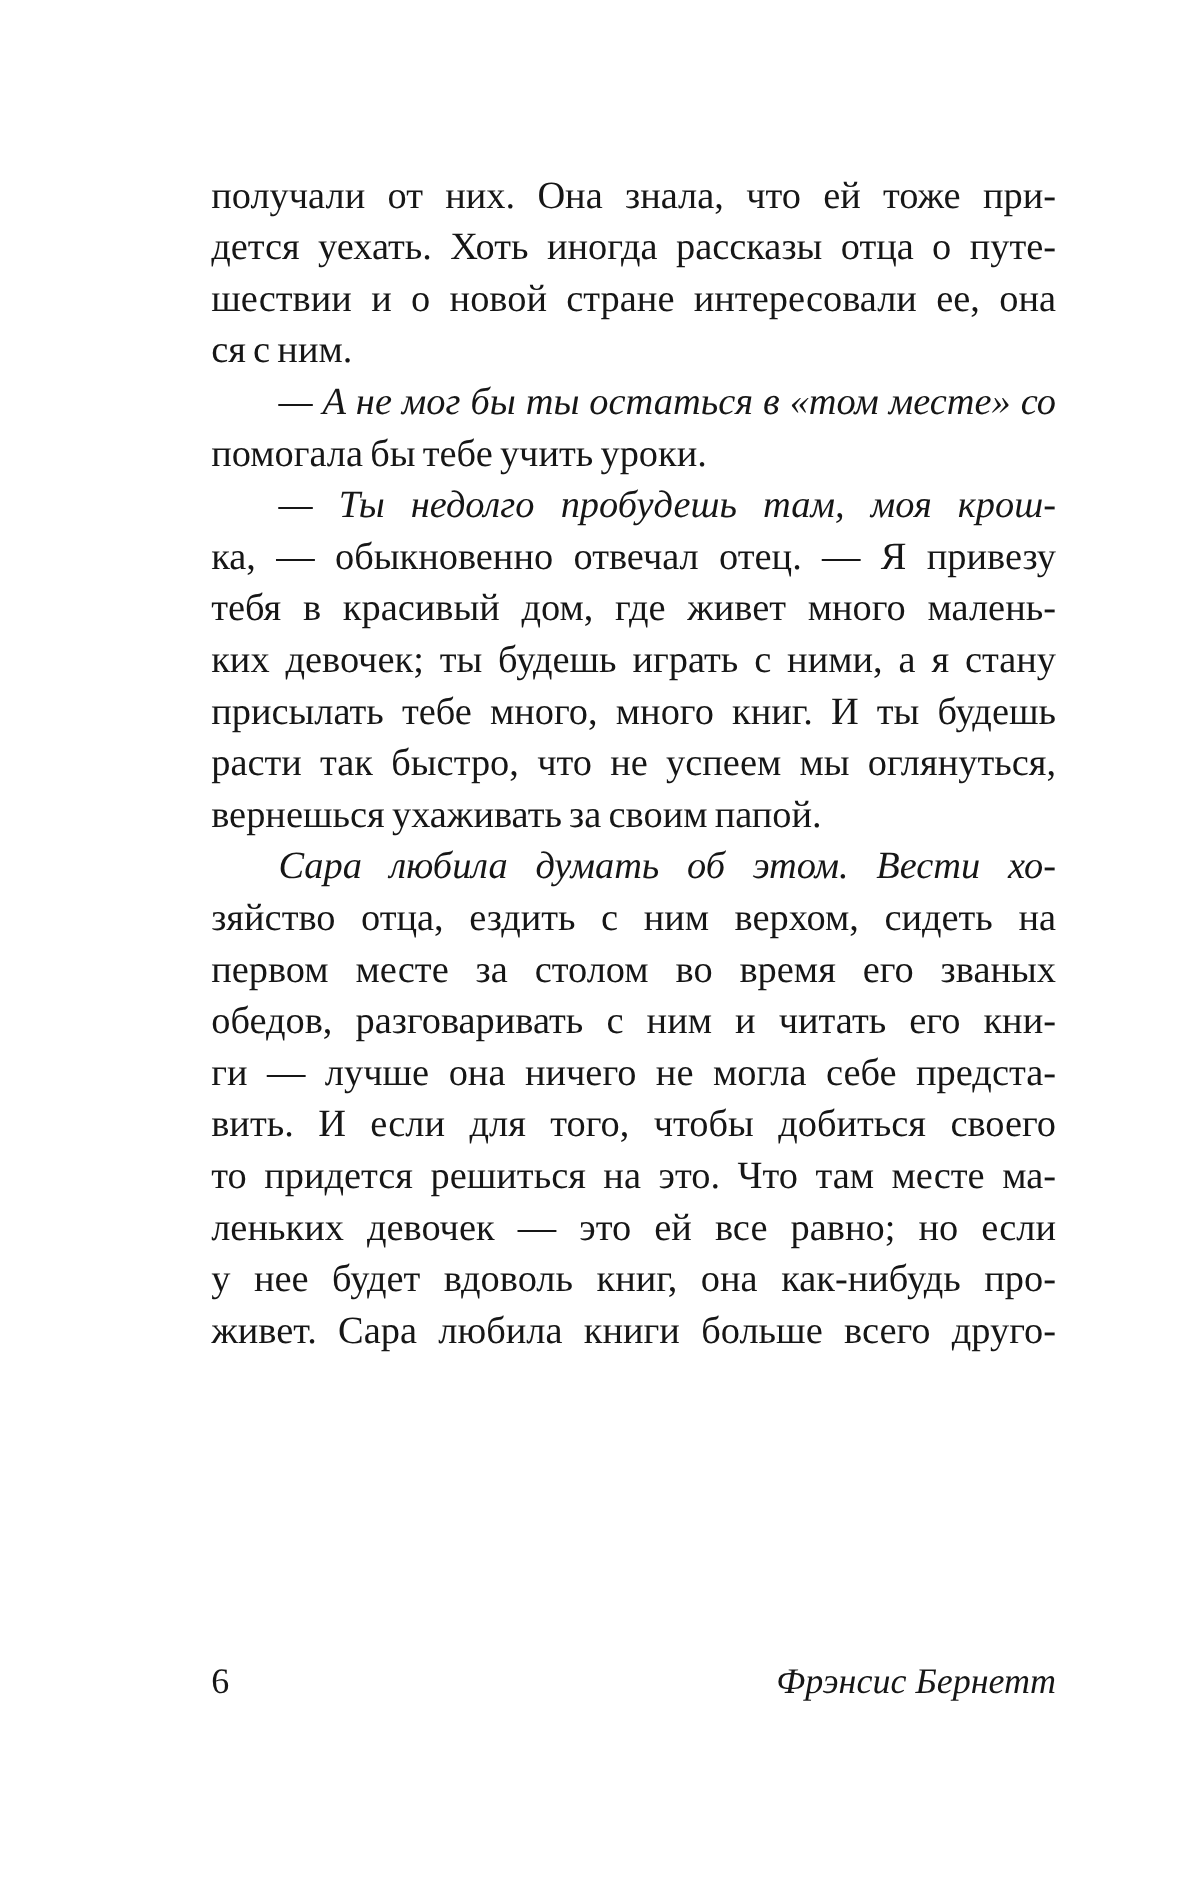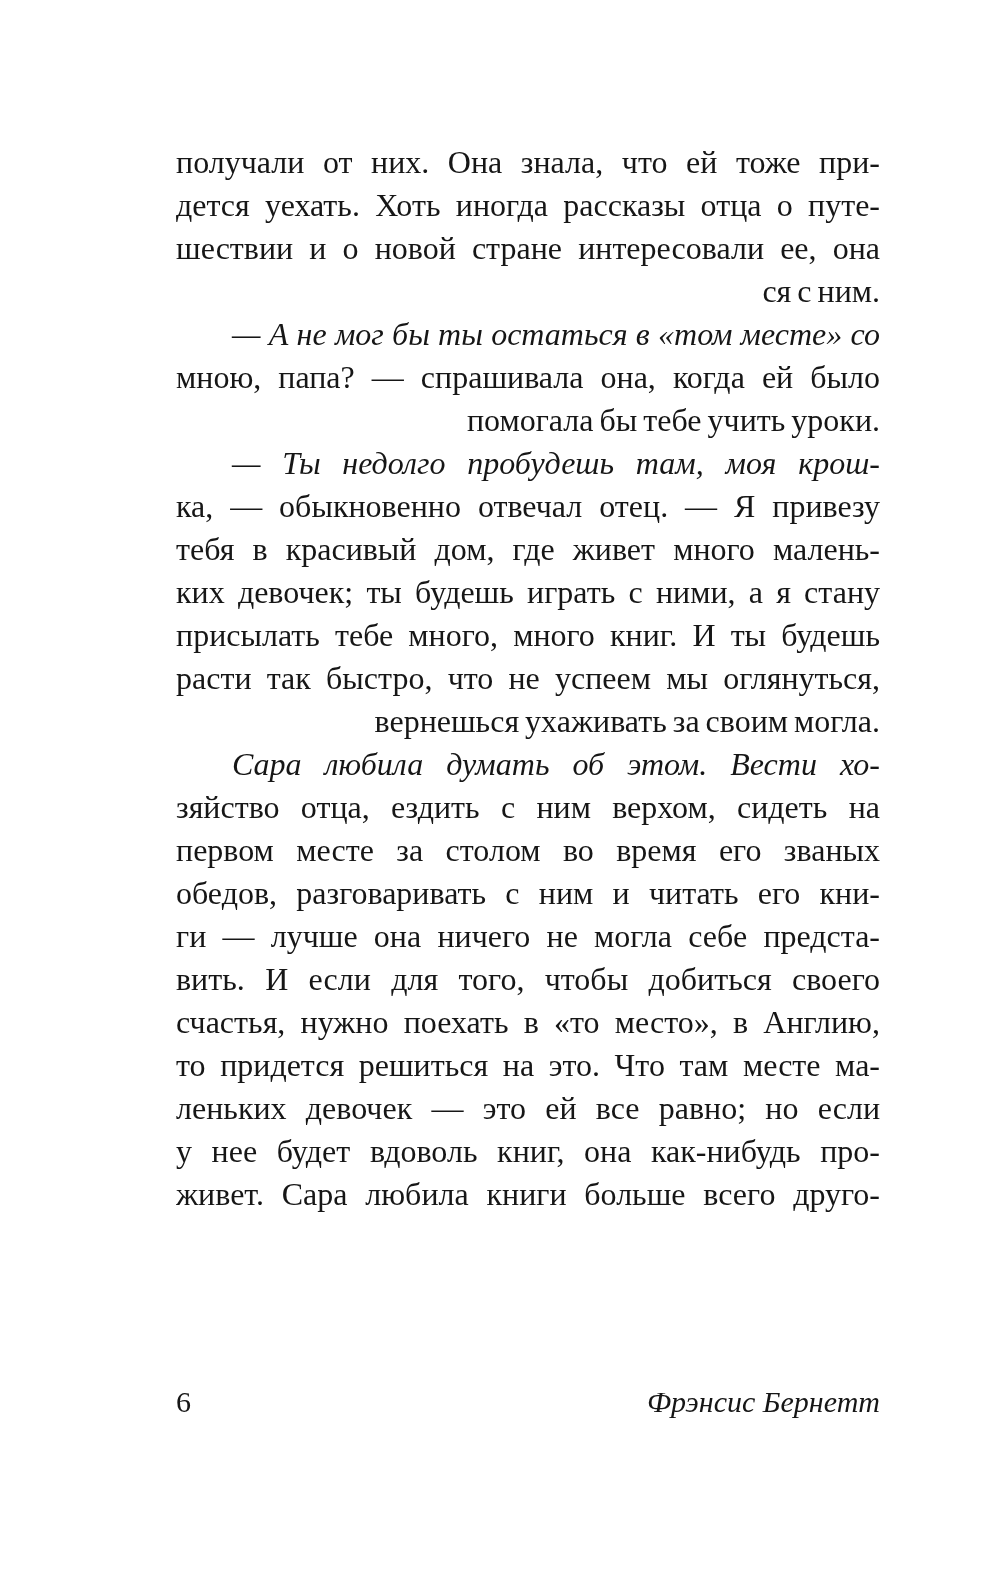--- a/index.html
+++ b/index.html
@@ -21,21 +21,21 @@
     left: 176px;
     top: 141px;
     width: 704px;
   }
   .line {
     font-size: 32px;
     line-height: 43px;
     height: 43px;
     overflow: hidden;
     word-spacing: -2px;
-    text-align: right;
+    text-align: left;
     white-space: normal;
   }
   .line.j {
     text-align: justify;
     text-align-last: justify;
   }
   .line.ind {
     padding-left: 56px;
     font-style: italic;
   }
@@ -57,36 +57,34 @@
 </head>
 <body>
 
 <div class="page">
   <div class="text-block">
       <div class="line j">получали от них. Она знала, что ей тоже при-</div>
       <div class="line j">дется уехать. Хоть иногда рассказы отца о путе-</div>
       <div class="line j">шествии и о новой стране интересовали ее, она</div>
       <div class="line">ся с ним.</div>
       <div class="line j ind">— А не мог бы ты остаться в «том месте» со</div>
-      <div class="line j">мною, папа? — спрашивала она, когда ей было</div>
       <div class="line">помогала бы тебе учить уроки.</div>
       <div class="line j ind">— Ты недолго пробудешь там, моя крош-</div>
       <div class="line j">ка, — обыкновенно отвечал отец. — Я привезу</div>
       <div class="line j">тебя в красивый дом, где живет много малень-</div>
       <div class="line j">ких девочек; ты будешь играть с ними, а я стану</div>
       <div class="line j">присылать тебе много, много книг. И ты будешь</div>
       <div class="line j">расти так быстро, что не успеем мы оглянуться,</div>
-      <div class="line">вернешься ухаживать за своим могла.</div>
+      <div class="line">вернешься ухаживать за своим папой.</div>
       <div class="line j ind">Сара любила думать об этом. Вести хо-</div>
       <div class="line j">зяйство отца, ездить с ним верхом, сидеть на</div>
       <div class="line j">первом месте за столом во время его званых</div>
       <div class="line j">обедов, разговаривать с ним и читать его кни-</div>
       <div class="line j">ги — лучше она ничего не могла себе предста-</div>
       <div class="line j">вить. И если для того, чтобы добиться своего</div>
-      <div class="line j">счастья, нужно поехать в «то место», в Англию,</div>
       <div class="line j">то придется решиться на это. Что там месте ма-</div>
       <div class="line j">леньких девочек — это ей все равно; но если</div>
       <div class="line j">у нее будет вдоволь книг, она как-нибудь про-</div>
       <div class="line j">живет. Сара любила книги больше всего друго-</div>
     </div>
   <div class="footer">
     <span class="page-num">6</span>
     <span class="author">Фрэнсис Бернетт</span>
   </div>
 </div>

